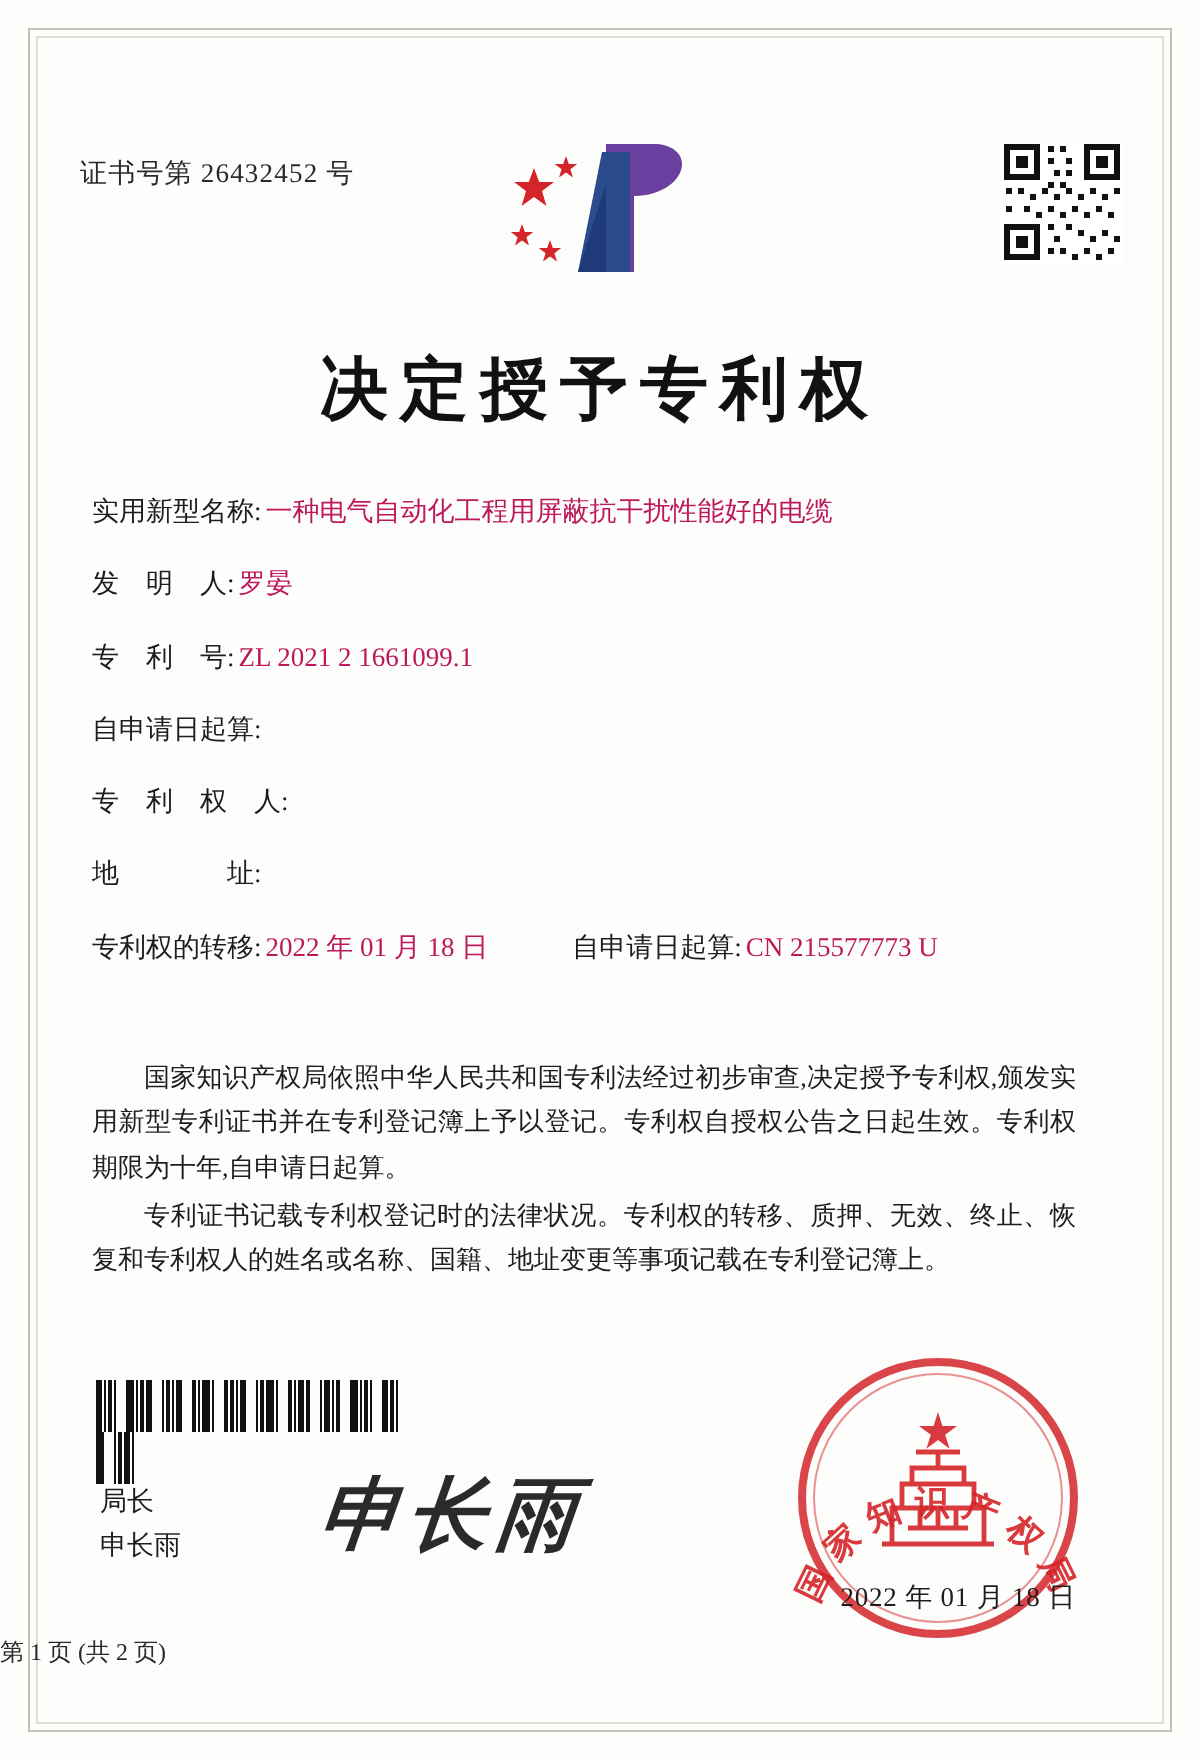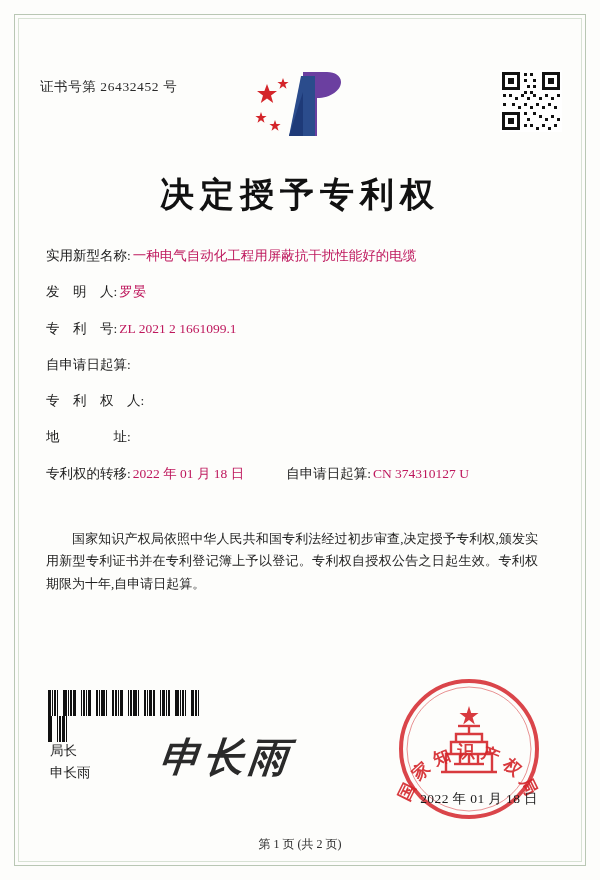--- a/index.html
+++ b/index.html
@@ -176,23 +176,22 @@
     top: 790px;
     font-size: 13.5px;
     color: #1d1d1d;
     letter-spacing: 0.4px;
   }
 
   
   .footer {
     position: absolute;
     left: 0;
-    top: 836px;
+    top: 818px;
     width: 600px;
-    text-align: center;
     font-size: 12px;
     color: #2a2a2a;
   }
 </style>
 </head>
 <body>
 
 <div class="page">
   <div class="frame"></div>
   <div class="frame-inner"></div>
@@ -294,26 +293,27 @@
     <div class="row">
       <span class="lbl">专　利　权　人:</span>
     </div>
     <div class="row">
       <span class="lbl">地　　　　址:</span>
     </div>
     <div class="row two">
       <span class="lbl">专利权的转移:</span>
       <span class="val">2022 年 01 月 18 日</span>
       <span class="second-lbl">自申请日起算:</span>
-      <span class="val">CN 374310127 U</span>
+      <span class="val">CN 215577773 U</span>
     </div>
   </div>
 
   <div class="paras">
     <p>国家知识产权局依照中华人民共和国专利法经过初步审查,决定授予专利权,颁发实用新型专利证书并在专利登记簿上予以登记。专利权自授权公告之日起生效。专利权期限为十年,自申请日起算。</p>
+    <p>专利证书记载专利权登记时的法律状况。专利权的转移、质押、无效、终止、恢复和专利权人的姓名或名称、国籍、地址变更等事项记载在专利登记簿上。</p>
   </div>
 
   <div class="barcode">
     <i style="width:3px"></i><i style="width:1px"></i><i style="width:2px"></i><i style="width:1px"></i>
     <i style="width:4px"></i><i style="width:1px"></i><i style="width:2px"></i><i style="width:3px"></i>
     <i style="width:1px"></i><i style="width:2px"></i><i style="width:1px"></i><i style="width:3px"></i>
     <i style="width:2px"></i><i style="width:1px"></i><i style="width:4px"></i><i style="width:1px"></i>
     <i style="width:2px"></i><i style="width:2px"></i><i style="width:1px"></i><i style="width:3px"></i>
     <i style="width:1px"></i><i style="width:2px"></i><i style="width:4px"></i><i style="width:1px"></i>
     <i style="width:2px"></i><i style="width:1px"></i><i style="width:3px"></i><i style="width:2px"></i>

